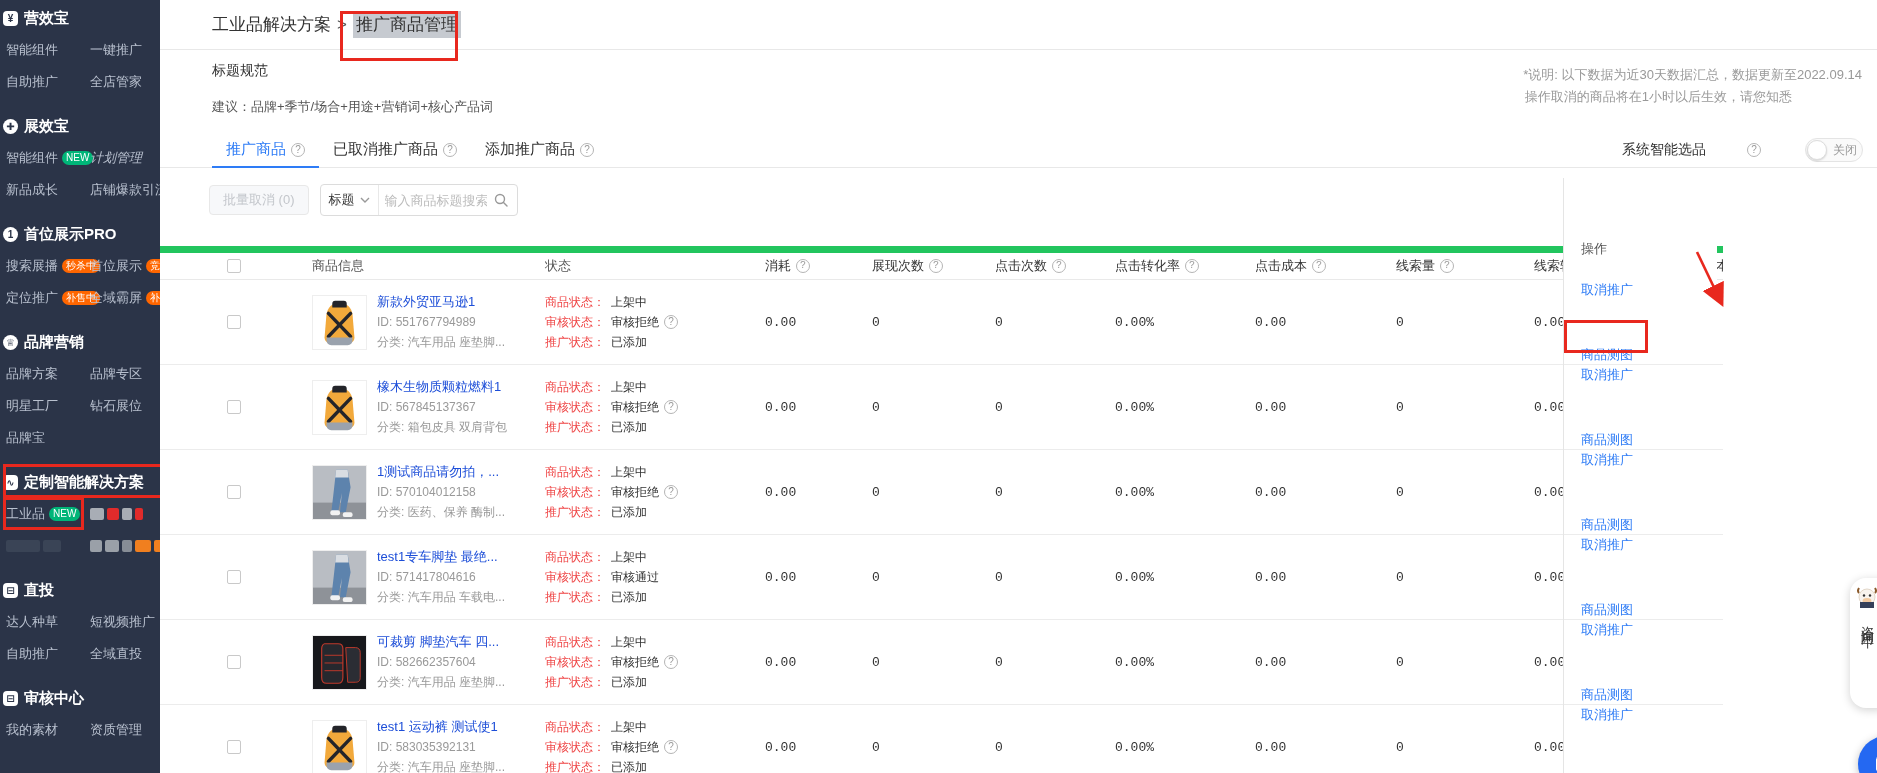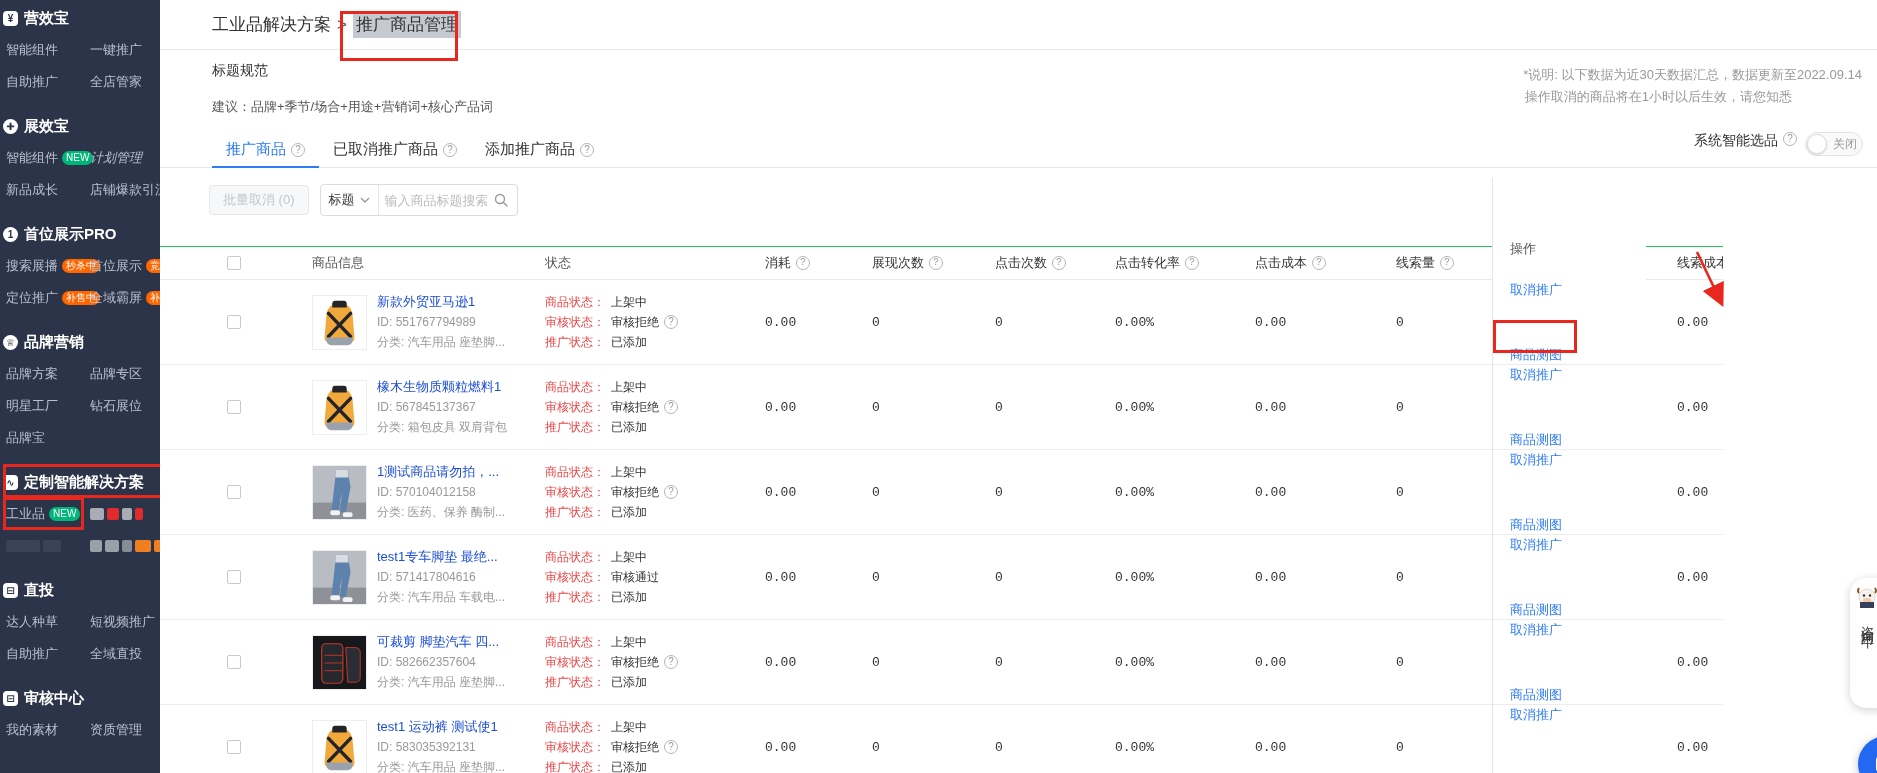--- a/index.html
+++ b/index.html
@@ -33,53 +33,53 @@
   #title-spec { font-size:14px; color:#333; margin-bottom:18px; }
   #suggestion { font-size:13px; color:#555; }
   #note { position:absolute; right:15px; top:14px; text-align:right; font-size:13px; color:#999; line-height:22px; }
   #note .n2 { padding-right:70px; }
 
   #tabs-row { position:relative; height:36px; border-bottom:1px solid #e8e8e8; display:flex; align-items:stretch; padding-left:52px; }
   .tab { display:flex; align-items:center; padding:0 14px; font-size:15px; color:#333; cursor:pointer; position:relative; }
   .tab.active { color:#2e7cf6; }
   .tab.active::after { content:""; position:absolute; left:0; right:0; bottom:-1px; height:2px; background:#2e7cf6; }
   .qicon { display:inline-block; width:14px; height:14px; border:1px solid #b5b5b5; border-radius:50%; font-size:10px; line-height:12px; text-align:center; color:#999; margin-left:5px; flex:0 0 14px; }
-  #smart-select { position:absolute; right:14px; top:0; height:36px; display:flex; align-items:flex-start; font-size:14px; color:#333; }
+  #smart-select { position:absolute; right:14px; top:0; height:36px; display:flex; align-items:center; font-size:14px; color:#333;gap:36px; }
   #toggle { width:58px; height:24px; border-radius:12px; background:#fafafa; border:1px solid #e4e4e4; margin-left:8px; position:relative; cursor:pointer; }
   #toggle-knob { position:absolute; left:1px; top:1px; width:20px; height:20px; border-radius:50%; background:#fff; border:1px solid #ddd; box-shadow:0 1px 2px rgba(0,0,0,.15); }
   #toggle-label { position:absolute; left:27px; top:3px; font-size:12px; color:#999; }
 
   #controls { display:flex; align-items:center; margin:16px 0 0 49px; height:32px; }
   #batch-btn { padding:0 13px; height:30px; line-height:28px; font-size:13px; color:#c3c6cb; background:#f7f8fa; border:1px solid #e8e8e8; border-radius:4px; }
   #search-group { display:flex; align-items:center; width:198px; height:32px; border:1px solid #dcdcdc; border-radius:4px; background:#fff; margin-left:11px; }
   #filter-seg { display:flex; align-items:center; padding:0 8px; font-size:13px; color:#333; border-right:1px solid #e8e8e8; height:100%; cursor:pointer; }
   #filter-seg svg { margin-left:5px; }
   #search-input { flex:1; min-width:0; border:none; outline:none; font-size:13px; color:#333; padding:0 6px; background:transparent; }
   #search-input::placeholder { color:#bbb; }
   #search-icon { margin-right:8px; display:flex; cursor:pointer; }
 
   
   #table { width:1563px; margin-top:30px; }
-  #thead { display:flex; align-items:center; height:34px; border-top:1px solid #22c55e; border-bottom:1px solid #e9e9e9; font-size:13px; color:#555; }
+  #thead { display:flex; align-items:center; height:34px; border-top:7px solid #22c55e; border-bottom:1px solid #e9e9e9; font-size:13px; color:#555; }
   .trow { display:flex; align-items:center; height:85px; border-bottom:1px solid #ececec; }
   .c1 { width:85px; display:flex; align-items:center; flex:0 0 85px; }
   .cbx { margin-left:67px; width:14px; height:14px; border:1px solid #c9c9c9; border-radius:2px; background:#fff; cursor:pointer; }
   .c2 { width:300px; flex:0 0 300px; padding-left:67px; display:flex; align-items:center; }
   .pimg { width:55px; height:55px; flex:0 0 55px; border:1px solid #eee; overflow:hidden; }
   .pinfo { margin-left:10px; min-width:0; }
   .ptitle { font-size:13px; color:#1d4ed8; line-height:20px; white-space:nowrap; overflow:hidden; text-overflow:ellipsis; max-width:155px; cursor:pointer; }
   .pid,.pcat { font-size:12px; color:#999; line-height:20px; white-space:nowrap; overflow:hidden; text-overflow:ellipsis; max-width:155px; }
   .c3 { width:220px; flex:0 0 220px; }
   .sline { font-size:12px; line-height:20px; display:flex; align-items:center; }
   .slab { color:#ef4444; margin-right:6px; }
   .sval { color:#333; }
   .cm { display:flex; align-items:center; font-size:13px; color:#333;font-family:Liberation Mono, monospace; }
 
   
-  #op-col { position:absolute; left:1492px; top:178px; width:154px; bottom:0; background:#fff; border-left:1px solid #e5e5e5; z-index:5; }
+  #op-col { position:absolute; left:1563px; top:178px; width:154px; bottom:0; background:#fff; border-left:1px solid #e5e5e5; z-index:5; }
   #op-header { position:absolute; top:62px; left:17px; font-size:13px; color:#555; }
   #op-rows { position:absolute; top:102px; left:0; right:0; }
   .op-row { height:85px; border-bottom:1px solid #ececec; display:flex; flex-direction:column; justify-content:center; padding-left:17px; position:relative;gap:44px; }
   .op-link { font-size:13px; color:#2e7cf6; line-height:21px; cursor:pointer; }
   .op-red-box { position:absolute; left:0; top:40px; width:84px; height:33px; border:3px solid #e8281e; pointer-events:none; }
 
   
   #arrow-overlay { position:absolute; left:0; top:0; width:1877px; height:773px; pointer-events:none; z-index:40; }
   #consult { position:absolute; left:1850px; top:578px; width:34px; height:130px; background:#fff; border-radius:16px 0 0 16px; box-shadow:0 2px 10px rgba(0,0,0,.18); z-index:50; display:flex; flex-direction:column; align-items:center; padding-top:8px; cursor:pointer; }
   #consult-text { writing-mode:vertical-lr; font-size:13px; color:#333; letter-spacing:3px; margin-top:4px; }

